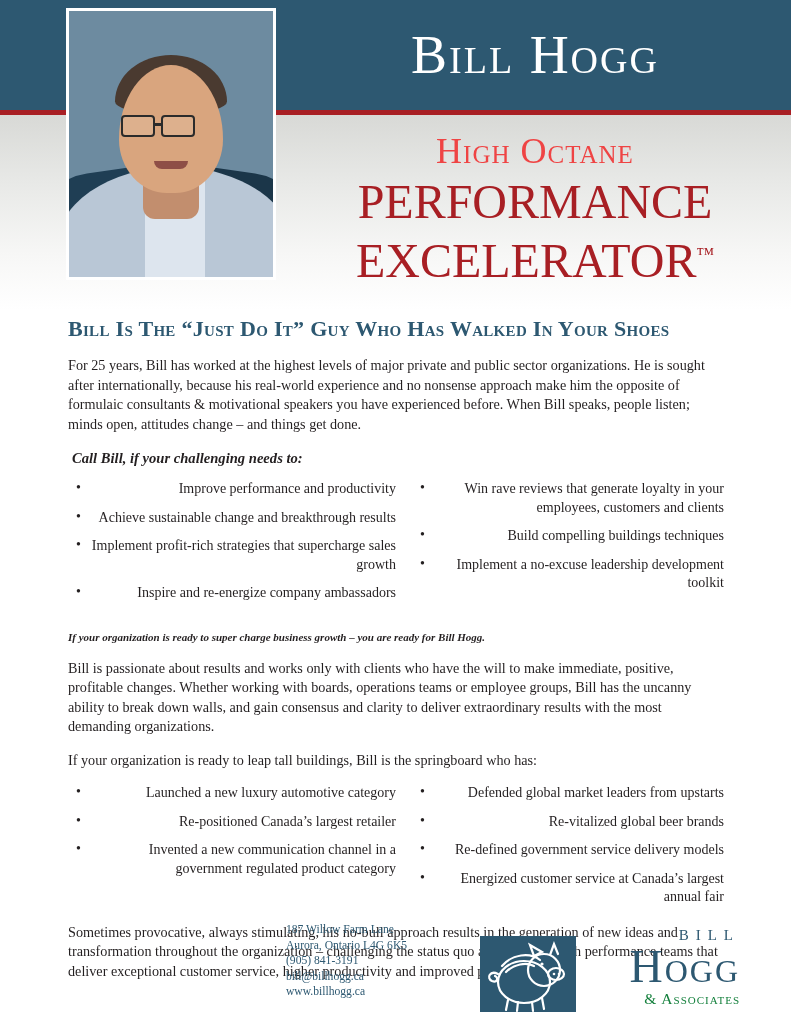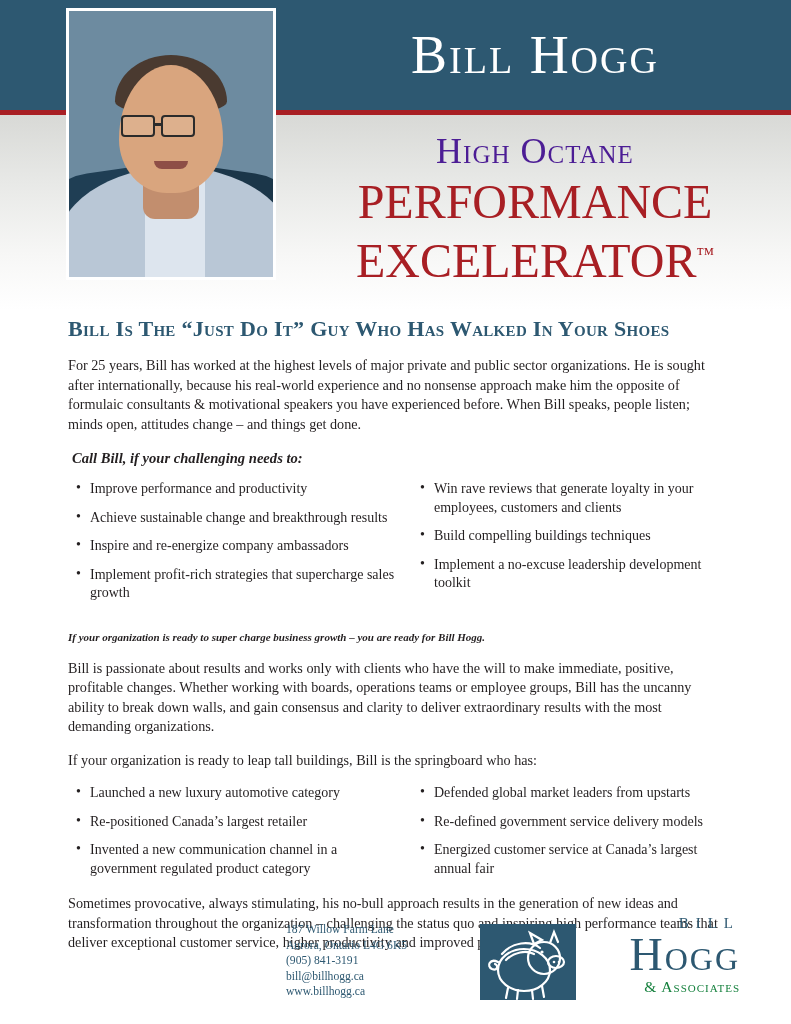--- a/index.html
+++ b/index.html
@@ -166,21 +166,21 @@
   .hero {
     position: absolute;
     left: 300px; top: 130px;
     width: 470px;
     text-align: center;
   }
   .hero-line1 {
     font-size: 36px;
     line-height: 42px;
     letter-spacing: 1px;
-    color: #4c1d95;
+    color: #ef4444;
     font-variant: small-caps;
     text-transform: capitalize;
   }
   .hero-line2 {
     font-size: 48px;
     line-height: 52px;
     color: #a81f24;
     letter-spacing: 0px;
     margin-top: 4px;
   }
@@ -231,21 +231,21 @@
     font-weight: bold;
     font-size: 11px;
     line-height: 20px;
     margin: 14px 0 12px 0;
   }
   .cols {
     display: flex;
     gap: 0px;
     margin: 0 0 6px 0;
   }
-  .col { width: 50%; }
+  .col { width: 50%; text-align: right; }
   .col.right { padding-left: 22px; }
   ul.blist {
     list-style: none;
     margin: 0; padding: 0;
   }
   ul.blist li {
     position: relative;
     padding-left: 16px;
     font-size: 14px;
     line-height: 18.5px;
@@ -270,21 +270,21 @@
   .footer-addr {
     position: absolute;
     left: 286px; top: 14px;
     width: 180px;
     color: #2d5871;
     font-size: 11.6px;
     line-height: 15.5px;
   }
   .logo {
     position: absolute;
-    left: 480px; top: 0px;
+    left: 480px; top: 12px;
     width: 260px;
     height: 100px;
   }
   .logo-pig {
     position: absolute;
     left: 0; top: 6px;
     width: 96px; height: 88px;
   }
   .logo-text {
     position: absolute;
@@ -362,22 +362,22 @@
 
     <p class="para">For 25 years, Bill has worked at the highest levels of major private and public sector organizations.  He is sought after internationally, because his real-world experience and no nonsense approach make him the opposite of formulaic consultants &amp; motivational speakers you have experienced before.  When Bill speaks, people listen; minds open, attitudes change – and things get done.</p>
 
     <div class="lead-in">Call Bill, if your challenging needs to:</div>
 
     <div class="cols">
       <div class="col indent-left">
         <ul class="blist">
           <li>Improve performance and productivity</li>
           <li>Achieve sustainable change and breakthrough results</li>
+          <li>Implement profit-rich strategies that supercharge sales growth</li>
           <li>Inspire and re-energize company ambassadors</li>
-          <li>Implement profit-rich strategies that supercharge sales growth</li>
         </ul>
       </div>
       <div class="col right">
         <ul class="blist">
           <li>Win rave reviews that generate loyalty in your employees, customers and clients</li>
           <li>Build compelling buildings techniques</li>
           <li>Implement a no-excuse leadership development toolkit</li>
         </ul>
       </div>
     </div>
@@ -392,20 +392,21 @@
       <div class="col indent-left">
         <ul class="blist">
           <li>Launched a new luxury automotive category</li>
           <li>Re-positioned Canada’s largest retailer</li>
           <li>Invented a new communication channel in a government regulated product category</li>
         </ul>
       </div>
       <div class="col right">
         <ul class="blist">
           <li>Defended global market leaders from upstarts</li>
+          <li>Re-vitalized global beer brands</li>
           <li>Re-defined government service delivery models</li>
           <li>Energized customer service at Canada’s largest annual fair</li>
         </ul>
       </div>
     </div>
 
     <p class="para">Sometimes provocative, always stimulating, his no-bull approach results in the generation of new ideas and transformation throughout the organization – challenging the status quo and inspiring high performance teams that deliver exceptional customer service, higher productivity and improved profits.</p>
   </div>
 
   <div class="footer">

